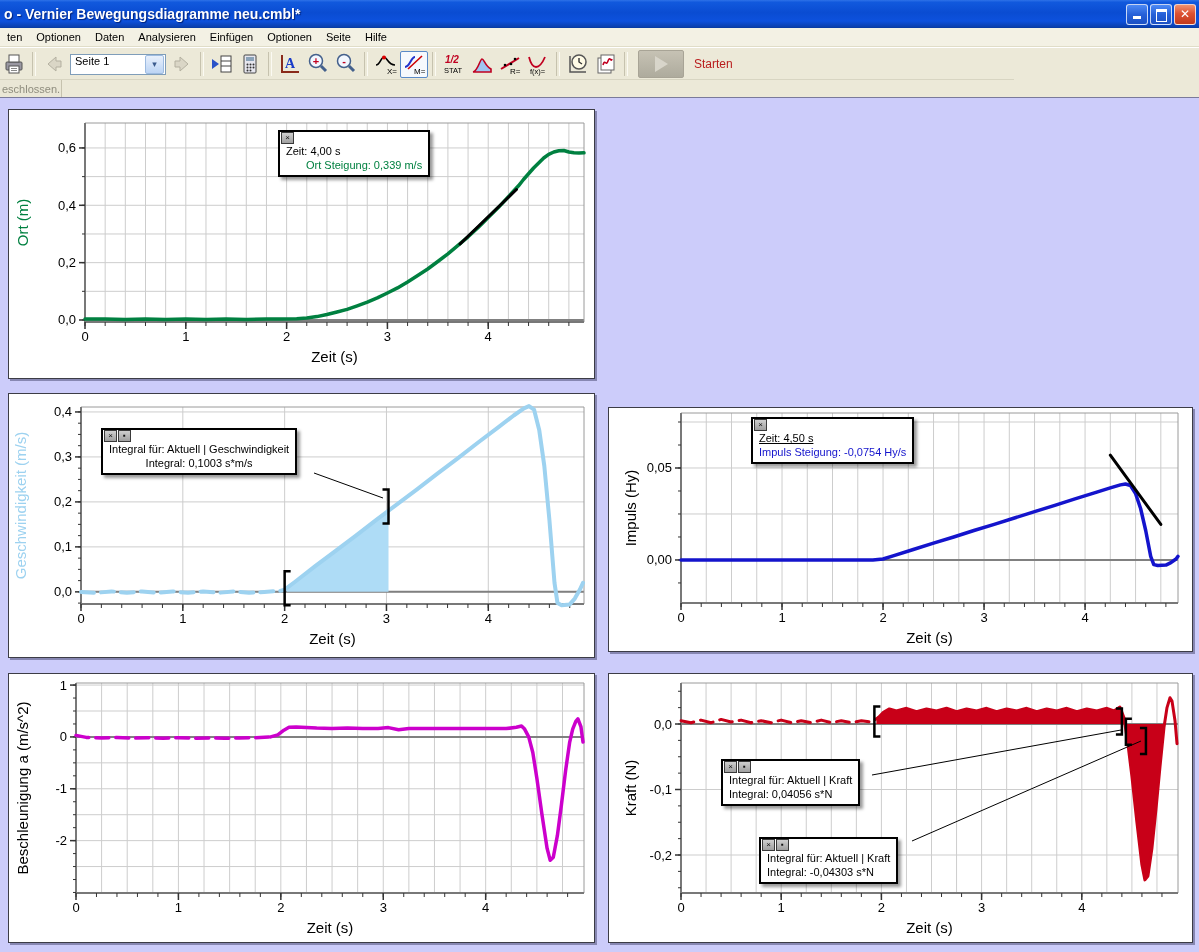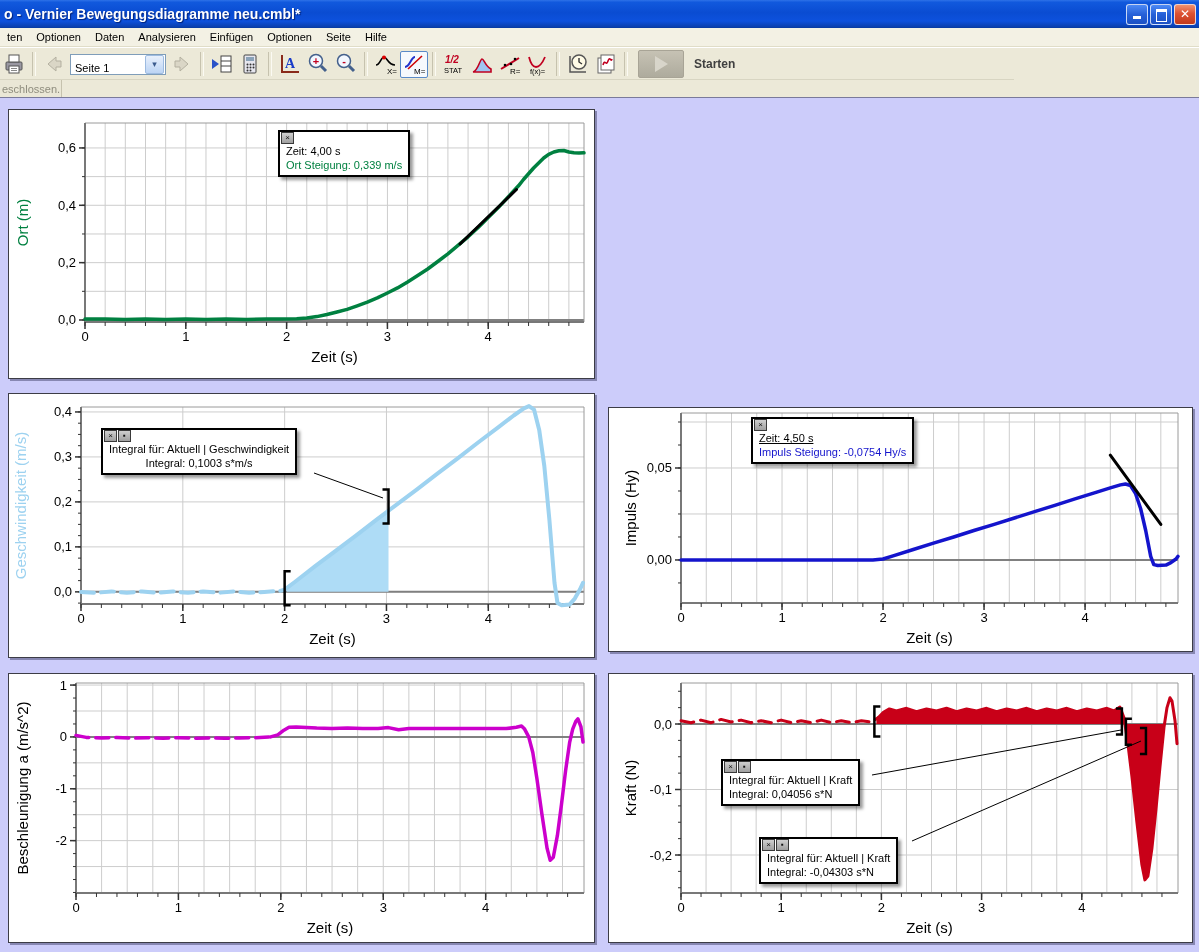--- a/index.html
+++ b/index.html
@@ -35,34 +35,34 @@
     position:absolute;left:0;top:47px;width:1199px;height:32px;background:#ece9d8;
     display:flex;align-items:center;border-top:1px solid #fff;
   }
   .tbtn{
     width:28px;height:27px;display:flex;align-items:center;justify-content:center;
     border:1px solid transparent;border-radius:2px;box-sizing:border-box;flex:0 0 auto;
   }
   .tbtn.active{background:#f6f9fd;border:1px solid #5a8ac8;}
   .tsep{width:2px;height:24px;border-left:1px solid #c6c2ae;border-right:1px solid #fbfaf3;margin:0 4px;flex:0 0 auto;}
   .combo{
-    height:21px;width:96px;background:#fff;border:1px solid #7f9db9;display:flex;align-items:flex-end;
+    height:21px;width:96px;background:#fff;border:1px solid #7f9db9;display:flex;align-items:flex-start;
     font-size:11px;margin:0 2px;flex:0 0 auto;position:relative;box-sizing:border-box;
   }
   .combo .combo-text{flex:1;padding-left:4px;}
   .combo .combo-arrow{
     width:17px;height:17px;margin-right:1px;border:1px solid #9dbbe0;border-radius:2px;
     background:linear-gradient(180deg,#e8f0fc,#bcd4f4);color:#3a5a8c;font-size:9px;line-height:16px;text-align:center;
   }
   .startbtn{
     width:44px;height:26px;margin-left:6px;border:1px solid #a8a496;border-radius:2px;
     background:linear-gradient(180deg,#c6c2b4,#aeab9d);display:flex;align-items:center;justify-content:center;flex:0 0 auto;
   }
   .startbtn .tri{width:0;height:0;border-left:13px solid #d8d5ca;border-top:8px solid transparent;border-bottom:8px solid transparent;}
-  .start-label{color:#404040;font-size:12px;margin-left:10px;flex:0 0 auto;font-weight:bold;}
+  .start-label{color:#b91c1c;font-size:12px;margin-left:10px;flex:0 0 auto;}
   
   .statusbar{
     position:absolute;left:0;top:79px;width:1014px;height:18px;background:#ece9d8;
     font-size:11px;color:#8f8d7e;display:flex;align-items:center;border-top:1px solid #d8d5c2;
   }
   .status-cell{width:62px;height:100%;display:flex;align-items:center;padding-left:2px;border-right:1px solid #c6c2ae;box-sizing:border-box;background:#eae7d6;}
   
   .docarea{
     position:absolute;left:0;top:97px;width:1199px;height:855px;background:#ccccfa;border-top:1px solid #7a7a9a;box-sizing:border-box;
   }
@@ -346,21 +346,21 @@
         <text x="325.5" y="252" text-anchor="middle" font-size="15" fill="#000">Zeit (s)</text>
         <text x="19" y="112.5" text-anchor="middle" font-size="15" fill="#008040" transform="rotate(-90 19 112.5)">Ort (m)</text>
         <path d="M76.0,209.1 L96.2,209.1 L116.3,209.4 L136.5,209.1 L156.6,209.4 L176.8,209.1 L197.0,209.4 L217.1,209.1 L237.3,209.4 L257.5,209.1 L272.6,209.1 L287.7,208.8 L297.8,208.0 L307.9,206.6 L317.9,204.5 L328.0,202.0 L338.1,199.4 L348.2,195.9 L358.3,192.2 L368.3,187.9 L378.4,183.0 L388.5,177.9 L398.6,171.9 L408.7,165.5 L418.7,159.0 L428.8,151.5 L438.9,143.8 L449.0,135.4 L459.1,126.8 L469.2,117.4 L479.2,107.6 L489.3,97.6 L499.4,86.7 L509.5,75.8 L514.5,69.5 L524.6,58.0 L534.7,48.0 L539.7,44.3 L544.8,42.0 L549.8,40.8 L554.8,40.5 L559.9,42.0 L564.9,42.8 L570.0,43.1 L575.0,42.8" fill="none" stroke="#008040" stroke-width="3.5" stroke-linejoin="round" stroke-linecap="round"></path>
         <line x1="451.00606060606066" y1="134.0057636887608" x2="507.4585858585859" y2="79.52449567723343" stroke="#000000" stroke-width="3" stroke-linecap="round"></line>
       </svg>
       <div class="ann" style="left: 269px; top: 20px;">
         <div class="ann-btns">
           <div class="ann-btn">×</div>
         </div>
         <div style="color: rgb(0, 0, 0);">Zeit: 4,00 s</div>
-        <div style="color: rgb(0, 128, 64);">Ort  Steigung: 0,339 m/s</div>
+        <div style="color: rgb(0, 128, 64); margin-left: 20px;">Ort  Steigung: 0,339 m/s</div>
       </div>
     </div>
   <div class="panel" style="left: 8px; top: 295px; width: 585px; height: 263px;">
       <svg width="585" height="263">
         <line x1="173.82186234817812" y1="13" x2="173.82186234817812" y2="210" stroke="#cdcdcd" stroke-width="1"></line>
         <line x1="275.64372469635623" y1="13" x2="275.64372469635623" y2="210" stroke="#cdcdcd" stroke-width="1"></line>
         <line x1="377.4655870445344" y1="13" x2="377.4655870445344" y2="210" stroke="#cdcdcd" stroke-width="1"></line>
         <line x1="479.2874493927125" y1="13" x2="479.2874493927125" y2="210" stroke="#cdcdcd" stroke-width="1"></line>
         <line x1="72" y1="197.85616438356163" x2="575" y2="197.85616438356163" stroke="#cdcdcd" stroke-width="1"></line>
         <line x1="72" y1="152.87899543378992" x2="575" y2="152.87899543378992" stroke="#cdcdcd" stroke-width="1"></line>

